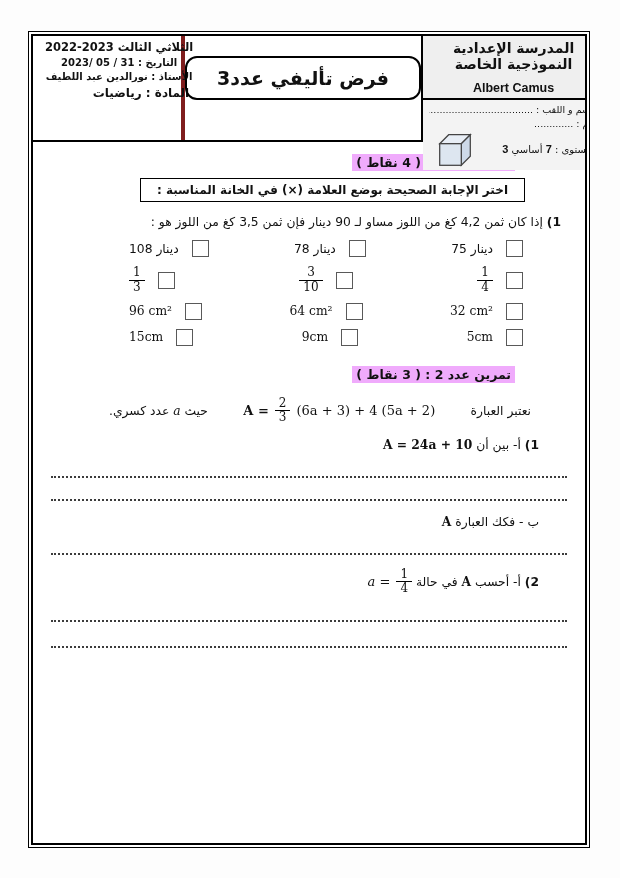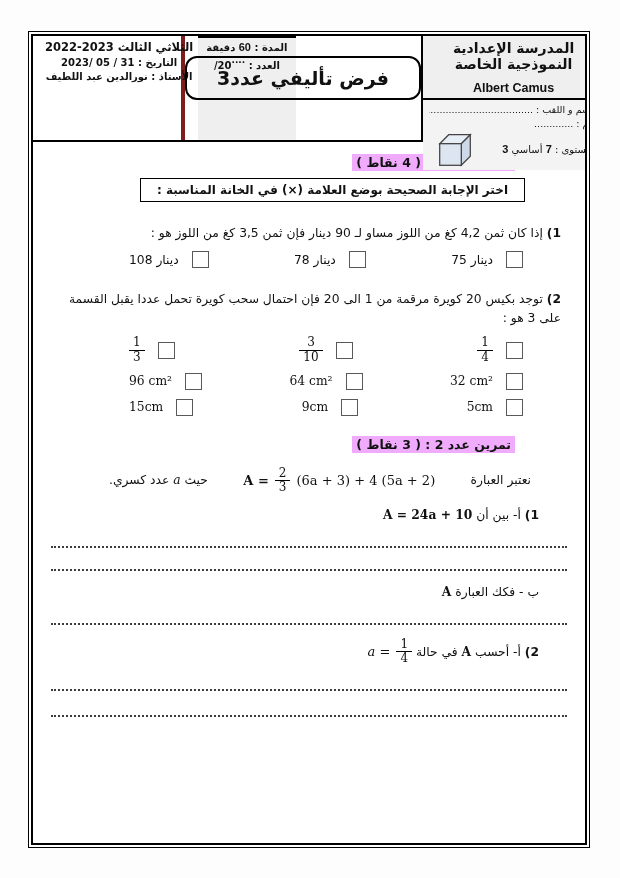--- a/index.html
+++ b/index.html
@@ -43,21 +43,21 @@
   .lv-num { font-weight: bold; font-size: 11px; font-family: "Liberation Sans", sans-serif; }
 
   
   .content { padding: 6px 14px 0; direction: rtl; }
   .ex-title { text-align: right; padding-right: 56px; margin-top: 4px; }
   .ex-title .hl { background: #f0abfc; font-weight: bold; font-size: 12.5px; padding: 1px 4px; }
   .instr-box {
     width: fit-content; margin: 7px 46px 0 auto; border: 1px solid #000; border-radius: 0;
     padding: 4px 16px; font-weight: bold; font-size: 12px; direction: rtl;
   }
-  .q { direction: rtl; text-align: right; padding-right: 10px; font-size: 12.3px; margin-top: 22px; line-height: 1.5; }
+  .q { direction: rtl; text-align: right; padding-right: 10px; font-size: 12.3px; margin-top: 11px; line-height: 1.5; }
   .qnum { font-weight: bold; }
   .opts { display: flex; justify-content: space-between; padding: 0 48px 0 82px; margin-top: 9px; direction: rtl; }
   .opt { direction: ltr; display: flex; align-items: center; gap: 13px; }
   .opt-label { font-size: 12.3px; white-space: nowrap; }
   .cb { width: 17px; height: 17px; border: 1.2px solid #595959; background: #fff; display: inline-block; flex: none; }
   .math { font-family: "DejaVu Serif", "Liberation Serif", serif; }
   .frac { display: inline-flex; flex-direction: column; align-items: center; line-height: 1.1;
           font-family: "DejaVu Serif", "Liberation Serif", serif; font-size: 12px; vertical-align: middle; }
   .frac .den { border-top: 1.2px solid #000; padding: 0 4px; }
   .frac .num { padding: 0 4px; }
@@ -85,30 +85,23 @@
           <span dir="ltr">2022-2023</span>
         </div>
         <div class="hline">
           <span>التاريخ :</span>
           <span>31 / 05 /2023</span>
         </div>
         <div class="hline">
           <span>الأستاذ :</span>
           <span>نورالدين عبد اللطيف</span>
         </div>
-      </div>
-      <div class="bottom">
-        <div class="hline">
-          <span>المدة :</span>
-          <span class="lv-num">60</span>
-          <span>دقيقة</span>
-        </div>
-        <div class="hline">
-          <span>العدد :</span>
-          <span class="grade-dots">····</span><span dir="ltr">/20</span>
+        <div class="hline subj">
+          <span>المادة :</span>
+          <span>رياضيات</span>
         </div>
       </div>
     </div>
 
     <div class="hdr-center">
       <div class="exam-title-box">فرض تأليفي عدد3</div>
     </div>
 
     <div class="hdr-right">
       <div class="school">
@@ -154,24 +147,20 @@
       <div class="opt">
         <span class="opt-label">78 دينار</span>
         <span class="cb"></span>
       </div>
       <div class="opt">
         <span class="opt-label">108 دينار</span>
         <span class="cb"></span>
       </div>
     </div>
 
-    <div class="q">
-      <span class="qnum">2)</span>
-      <span>توجد بكيس 20 كويرة مرقمة من 1 الى 20 فإن احتمال سحب كويرة تحمل عددا يقبل القسمة على 3 هو :</span>
-    </div>
     <div class="opts">
       <div class="opt">
         <span class="frac">
               <span class="num">1</span>
               <span class="den">4</span>
             </span>
         <span class="cb"></span>
       </div>
       <div class="opt">
         <span class="frac">

